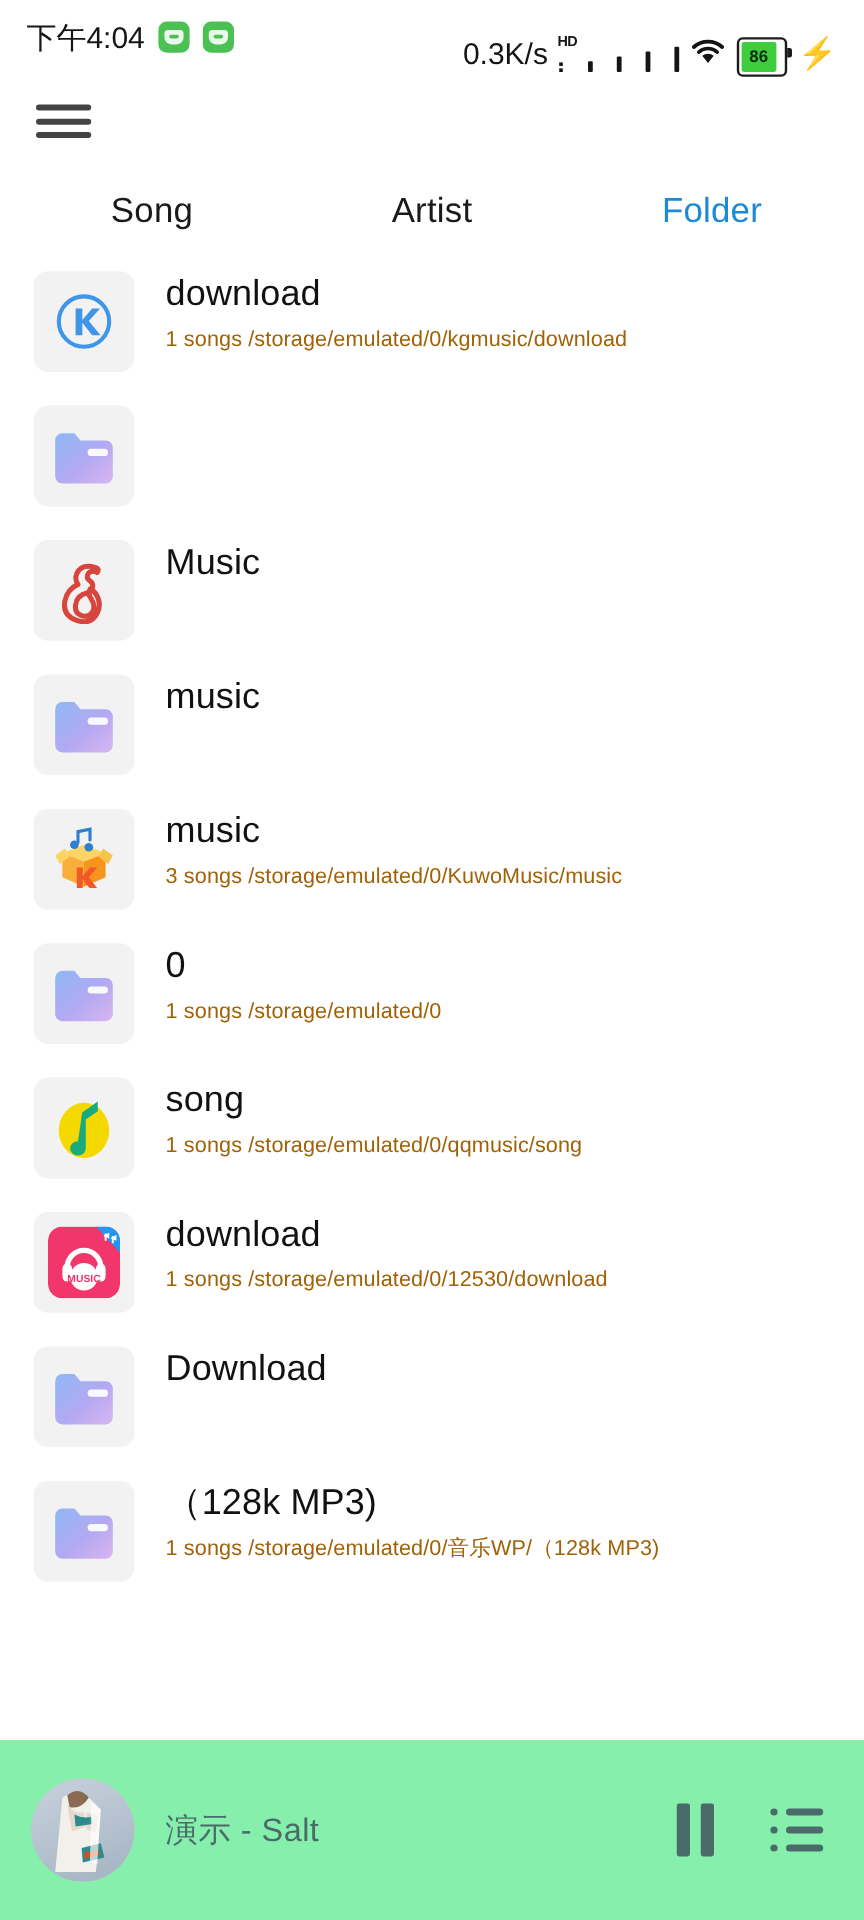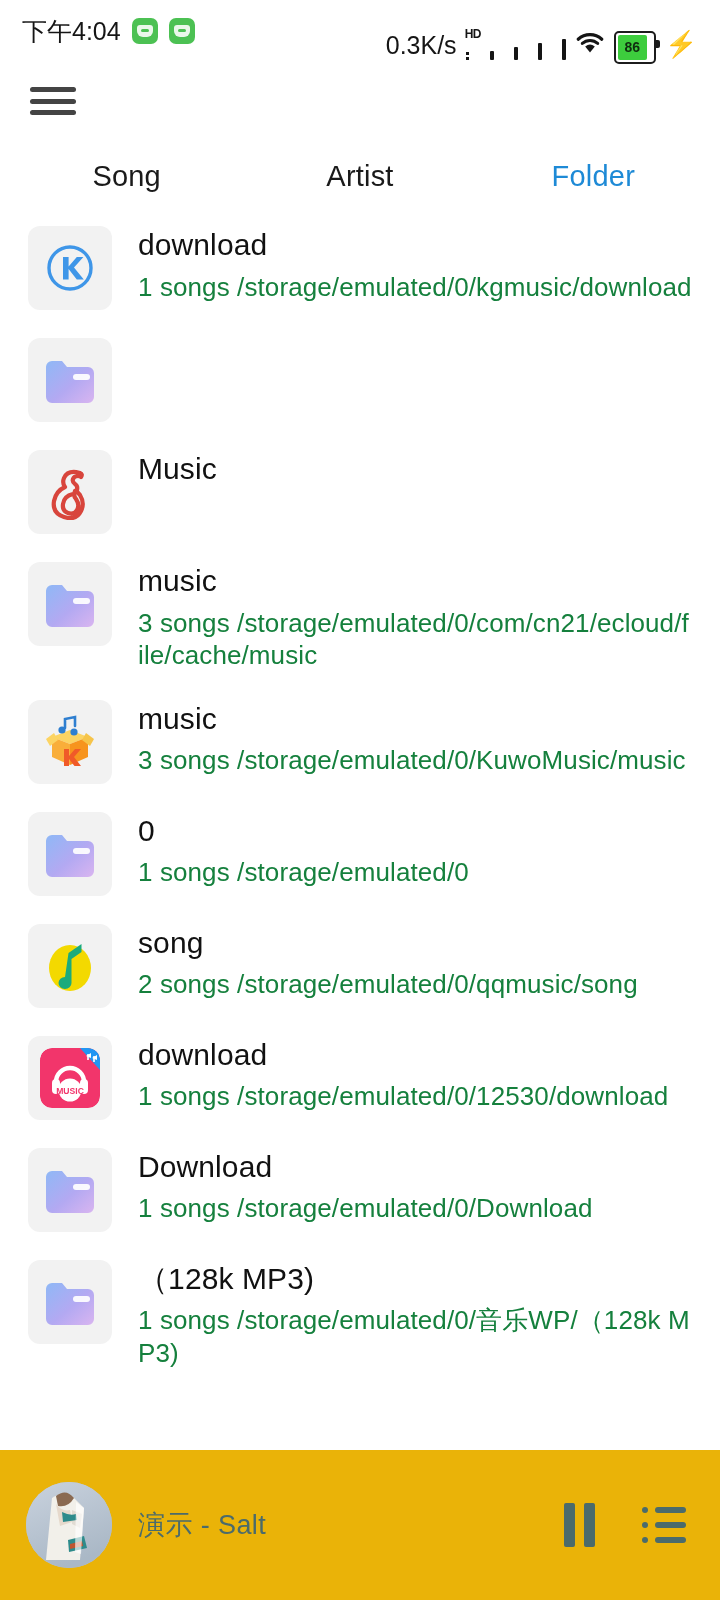--- a/index.html
+++ b/index.html
@@ -90,21 +90,21 @@
     display:flex; align-items:center; justify-content:center;
     margin-right:26px;
     overflow:hidden;
   }
   .row-text { flex:1; padding-top:2px; min-width:0; }
   .row-title {
     font-size:30px; color:#111111; line-height:1.15;
     margin-bottom:8px; letter-spacing:0.1px;
   }
   .row-sub {
-    font-size:26px; color:#15803d; line-height:1.25;
+    font-size:18px; color:#a16207; line-height:1.25;
     word-break:break-all; letter-spacing:0.1px;
   }
 
   
   .ic-folder { width:54px; height:48px; display:block; }
 
   
   .ic-kugou { width:54px; height:54px; display:block; }
   
   .ic-netease { width:56px; height:56px; display:block; }
@@ -114,21 +114,21 @@
   .ic-qq { width:56px; height:58px; display:block; }
   
   .ic-12530 { width:60px; height:60px; display:block; border-radius:12px; }
 
   
   .player {
     position:absolute; left:0; right:0; bottom:0;
     height:150px;
     display:flex; align-items:center;
     padding:0 34px 0 26px;
-    background:#eab308;
+    background:#86efac;
   }
   .albumart {
     width:86px; height:86px; border-radius:50%;
     flex:0 0 86px; overflow:hidden;
     background:#b9c3cf;
   }
   .track {
     margin-left:26px; flex:1;
     font-size:27px; color:#4b6b6b; letter-spacing:0.4px;
   }
@@ -240,21 +240,20 @@
               <stop offset="55%" stop-color="#b3a9f2"></stop>
               <stop offset="100%" stop-color="#d9b5f0"></stop>
       </linearGradient>
           </defs>
       <path d="M3 11 a6 6 0 0 1 6 -6 h10 l5 6 h21 a6 6 0 0 1 6 6 v24 a6 6 0 0 1 -6 6 h-36 a6 6 0 0 1 -6 -6 z" fill="url(#fg)"></path>
       <rect x="30" y="18" width="17" height="6" rx="3" fill="#ffffff" opacity="0.92"></rect>
     </svg>
       </div>
       <div class="row-text">
         <div class="row-title">music</div>
-        <div class="row-sub">3 songs /storage/emulated/0/com/cn21/ecloud/file/cache/music</div>
       </div>
     </div>
     <div class="row">
       <div class="thumb">
         <svg class="ic-kuwo" viewBox="0 0 60 58">
       <path d="M12 24 l18 -7 18 7 -18 7 z" fill="#fcd463"></path>
       <path d="M12 24 v20 l18 8 v-21 z" fill="#f9ae3a"></path>
       <path d="M48 24 v20 l-18 8 v-21 z" fill="#f7941e"></path>
       <path d="M6 26 l8 -6 4 7 -8 6 z" fill="#fcd463"></path>
       <path d="M54 26 l-8 -6 -4 7 8 6 z" fill="#f6c44a"></path>
@@ -290,21 +289,21 @@
     </div>
     <div class="row">
       <div class="thumb">
         <svg class="ic-qq" viewBox="0 0 56 58">
       <ellipse cx="28" cy="31" rx="21" ry="23" fill="#f3d900"></ellipse>
       <path d="M23 40 a6.5 6 0 1 0 6.5 6 v-24 l10 -7 v-8 l-13 9 z" fill="#1aab7c"></path>
     </svg>
       </div>
       <div class="row-text">
         <div class="row-title">song</div>
-        <div class="row-sub">2 songs /storage/emulated/0/qqmusic/song</div>
+        <div class="row-sub">1 songs /storage/emulated/0/qqmusic/song</div>
       </div>
     </div>
     <div class="row">
       <div class="thumb">
         <svg class="ic-12530" viewBox="0 0 60 60">
       <defs>
             <clipPath id="cl12530">
               <rect width="60" height="60" rx="12"></rect>
             </clipPath>
           </defs>
@@ -335,21 +334,20 @@
               <stop offset="55%" stop-color="#b3a9f2"></stop>
               <stop offset="100%" stop-color="#d9b5f0"></stop>
       </linearGradient>
           </defs>
       <path d="M3 11 a6 6 0 0 1 6 -6 h10 l5 6 h21 a6 6 0 0 1 6 6 v24 a6 6 0 0 1 -6 6 h-36 a6 6 0 0 1 -6 -6 z" fill="url(#fg)"></path>
       <rect x="30" y="18" width="17" height="6" rx="3" fill="#ffffff" opacity="0.92"></rect>
     </svg>
       </div>
       <div class="row-text">
         <div class="row-title">Download</div>
-        <div class="row-sub">1 songs /storage/emulated/0/Download</div>
       </div>
     </div>
     <div class="row">
       <div class="thumb">
         <svg class="ic-folder" viewBox="0 0 54 48">
       <defs>
             <linearGradient id="fg" x1="0" y1="0" x2="1" y2="1">
         <stop offset="0%" stop-color="#8fb8f6"></stop>
               <stop offset="55%" stop-color="#b3a9f2"></stop>
               <stop offset="100%" stop-color="#d9b5f0"></stop>

